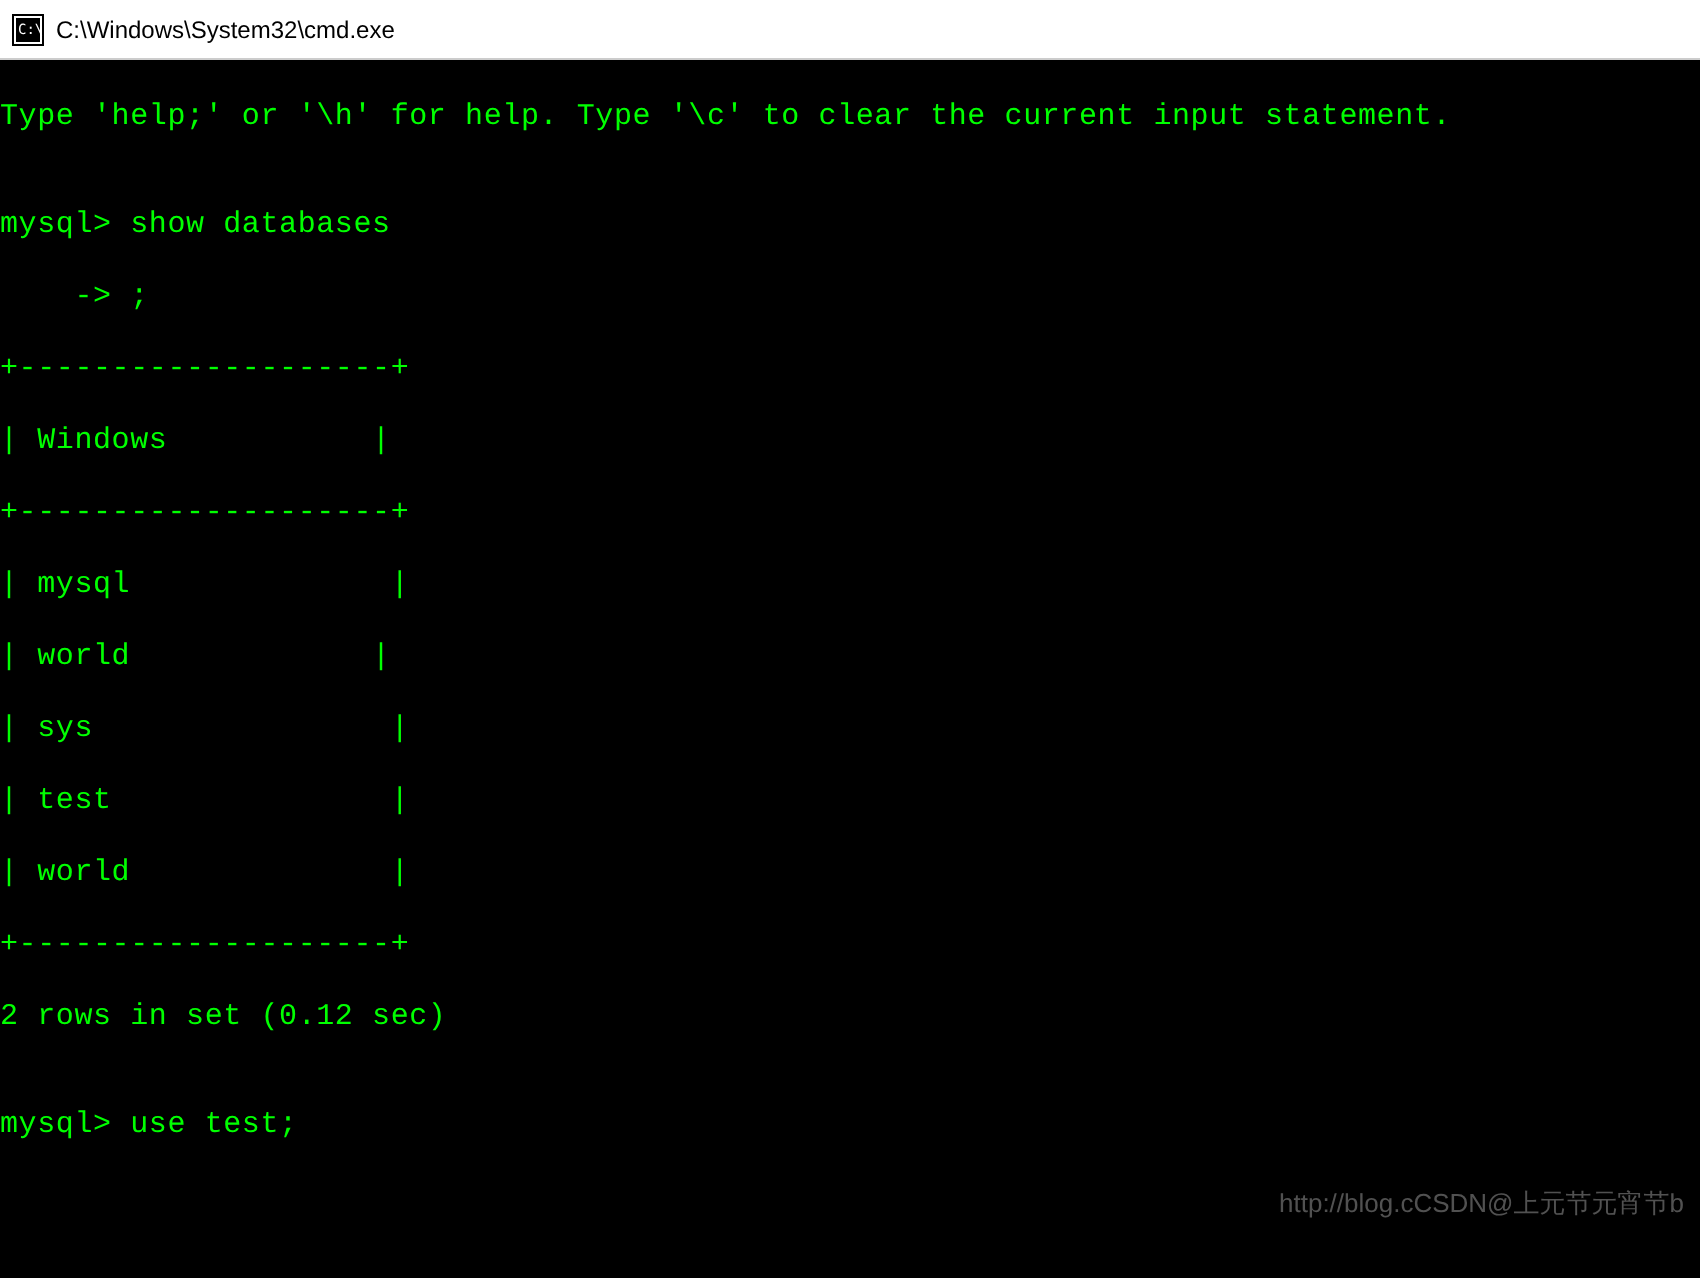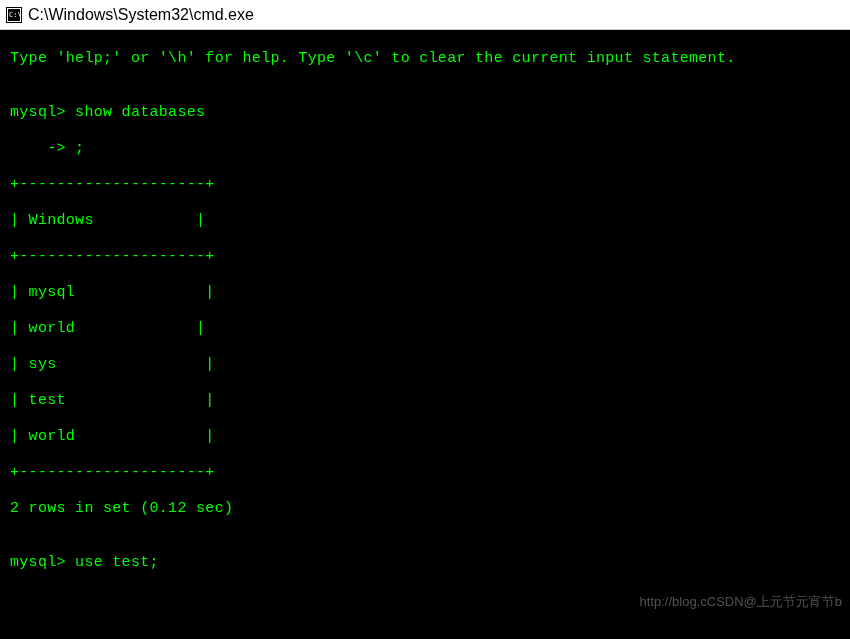--- a/index.html
+++ b/index.html
@@ -29,29 +29,29 @@
       display: inline-flex;
       align-items: center;
       justify-content: center;
     }
     .titlebar-icon svg {
       width: 16px;
       height: 16px;
     }
     .titlebar-text {
       font-family: 'Segoe UI', Tahoma, sans-serif;
-      font-size: 16px;
+      font-size: 12px;
       color: #000;
     }
     .terminal {
       background: #000;
       color: #00ff00;
       font-size: 15px;
       line-height: 18px;
-      padding: 2px 0 0 10px;
+      padding: 2px 0 0 0;
       white-space: pre;
       height: calc(100% - 30px);
       position: relative;
       letter-spacing: 0.3px;
     }
     .term-line {
       white-space: pre;
     }
     .watermark {
       position: absolute;

